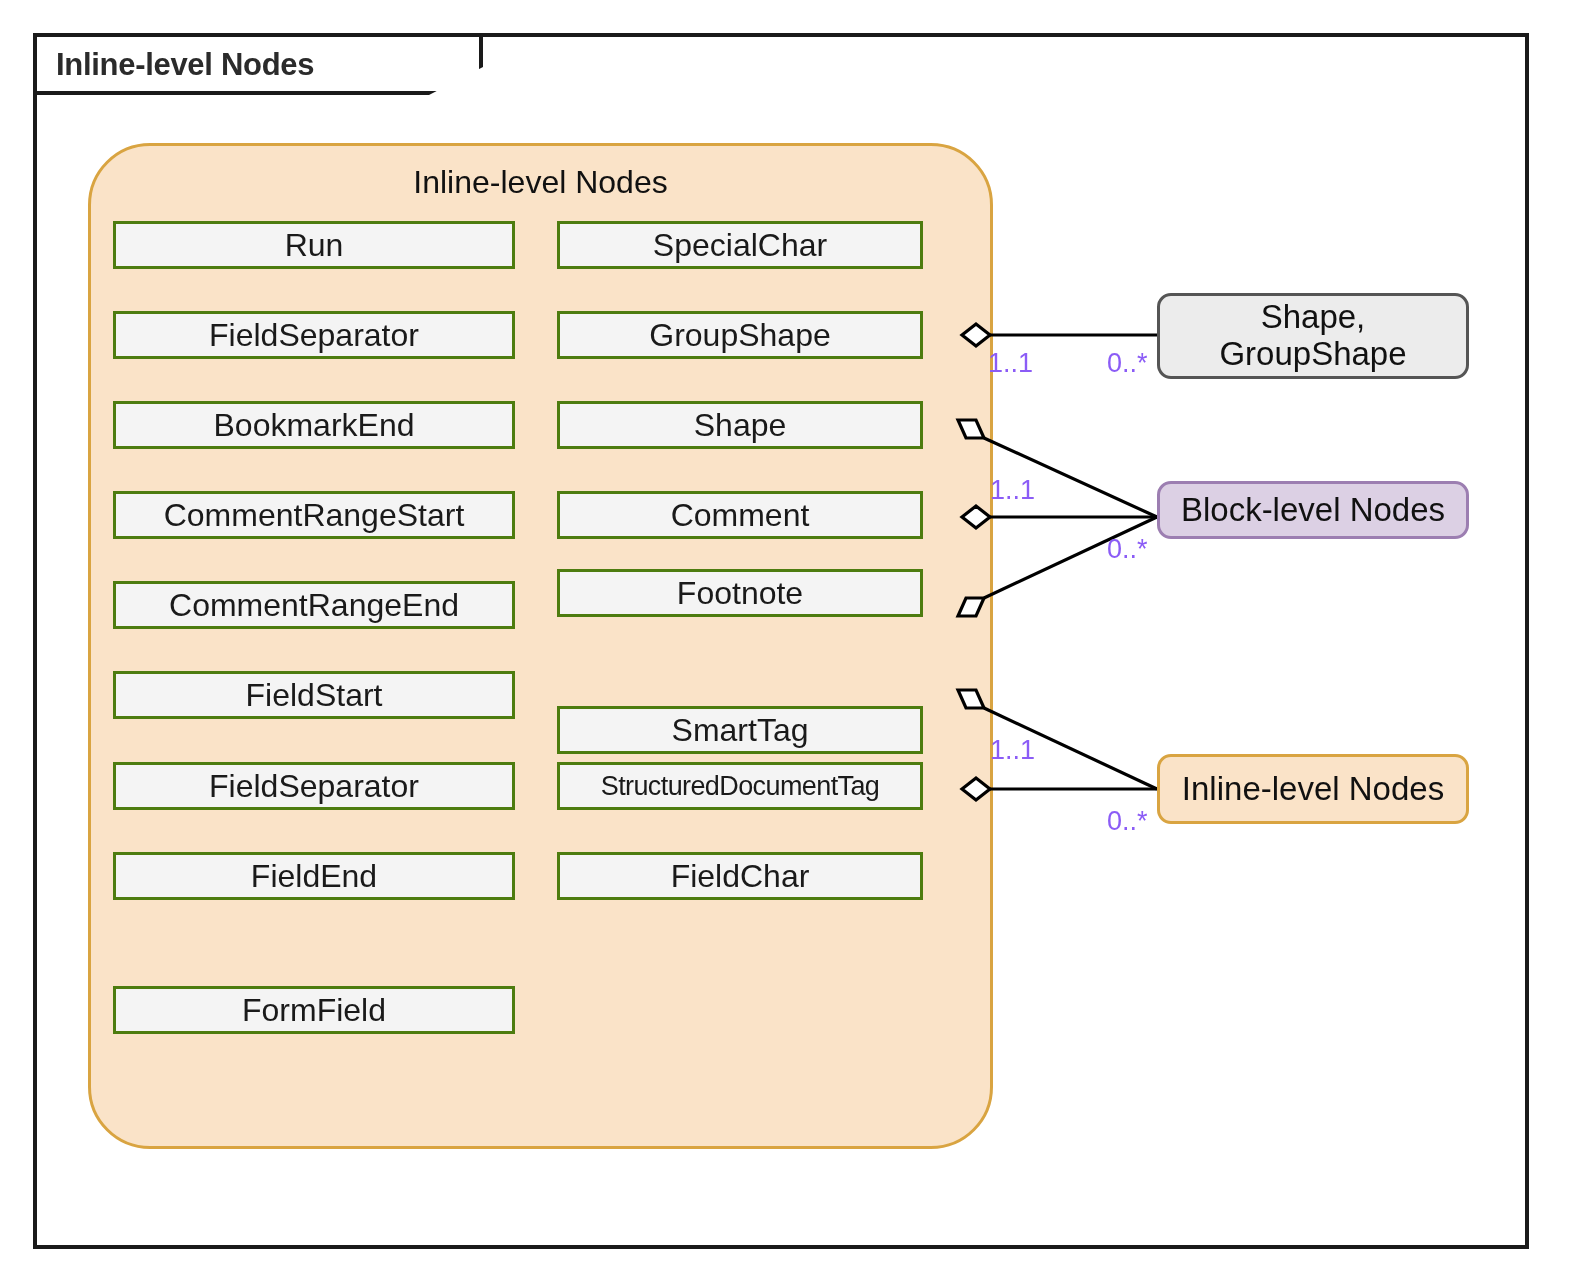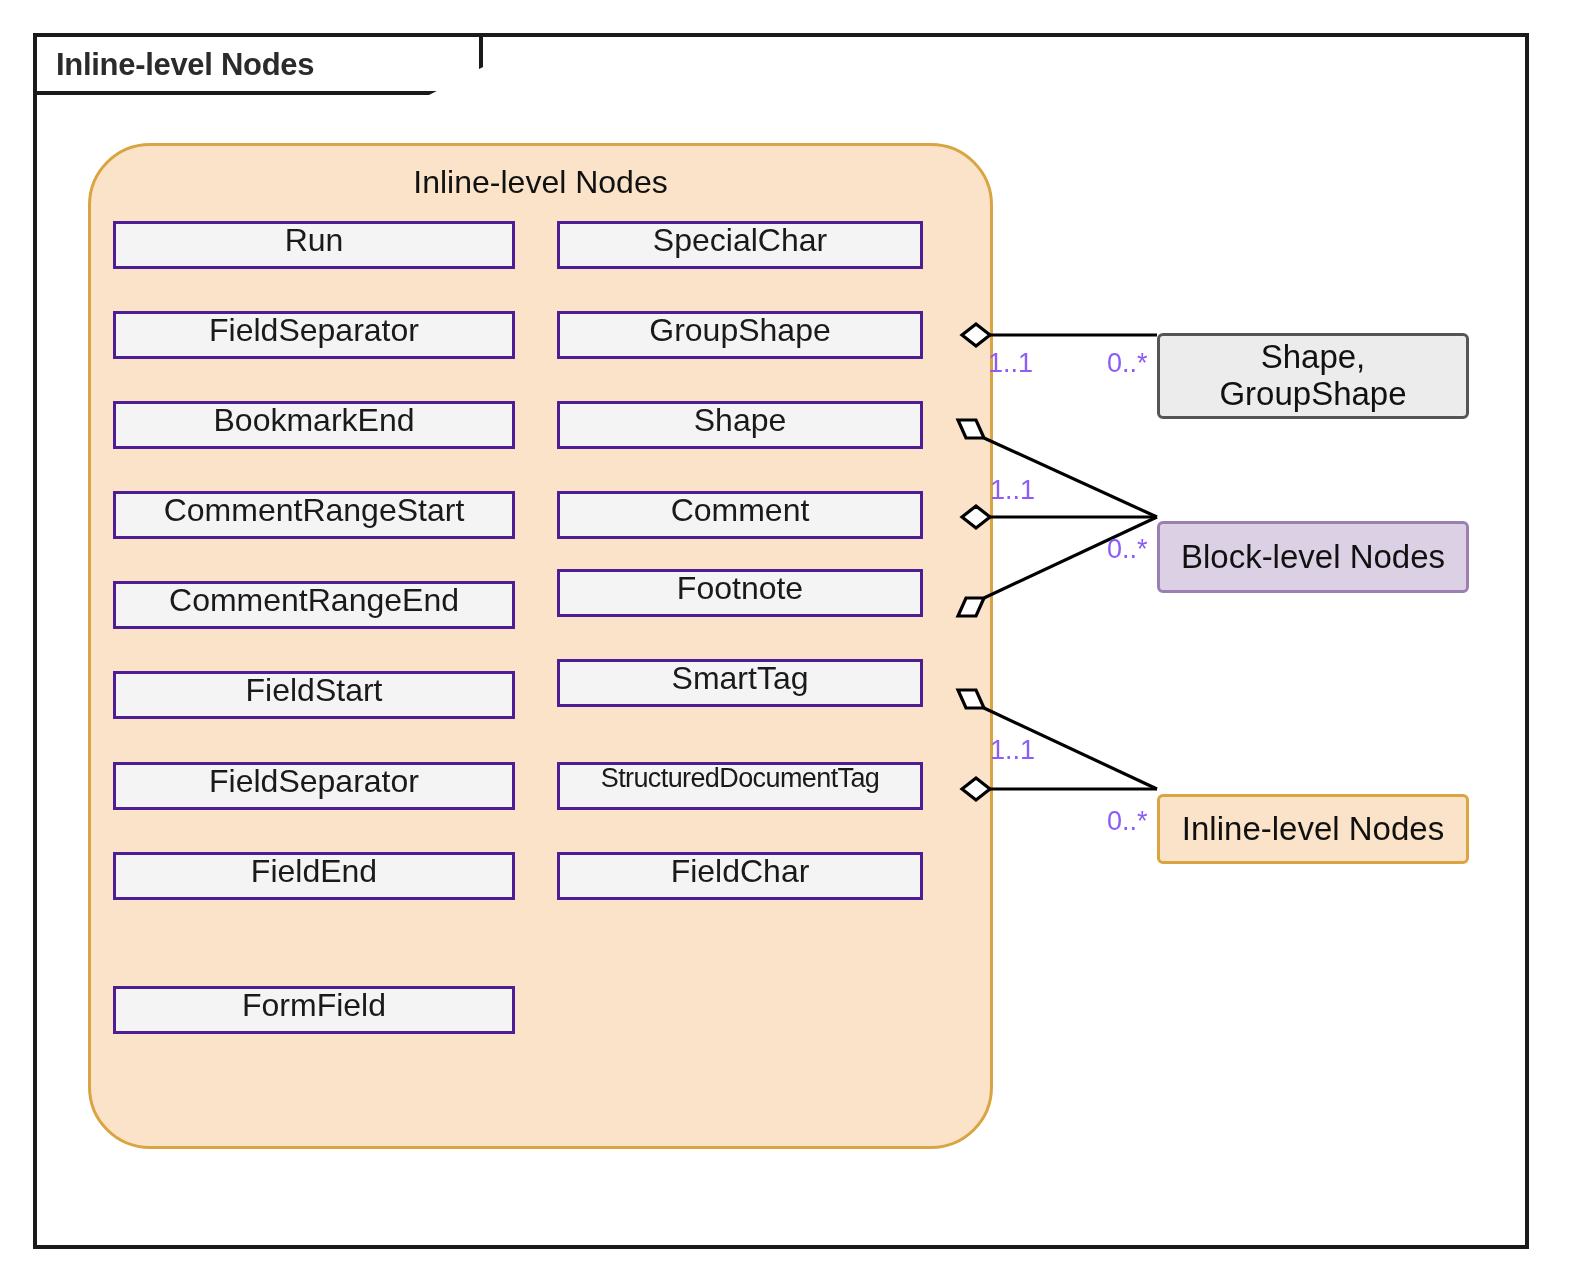--- a/index.html
+++ b/index.html
@@ -71,56 +71,55 @@
     text-align: center;
     font-size: 32px;
     color: #111111;
   }
 
   
   .node-box {
     position: absolute;
     height: 48px;
     background: #F4F4F4;
-    border: 3px solid #4c1d95;
+    border: 3px solid #4d7c0f;
     box-sizing: border-box;
     display: flex;
-    align-items: flex-start;
+    align-items: center;
     justify-content: center;
   }
   .node-box span {
     font-size: 32px;
     color: #1a1a1a;
     white-space: nowrap;
     line-height: 1;
   }
   .col-left  { left: 113px; width: 402px; }
   .col-right { left: 557px; width: 366px; }
   .node-box.tight span { font-size: 27px; letter-spacing: -0.6px; }
 
   
   .ext-box {
     position: absolute;
     box-sizing: border-box;
-    border-radius: 6px;
+    border-radius: 14px;
     display: flex;
     align-items: center;
     justify-content: center;
     text-align: center;
     line-height: 1.12;
-    margin-top: 40px;
   }
   .ext-box span { font-size: 33px; color: #111111; }
 
   #ext-shape-groupshape {
     left: 1157px; top: 293px; width: 312px; height: 86px;
     background: #ECECEC; border: 3px solid #555555;
   }
   #ext-block-level {
-    left: 1157px; top: 481px; width: 312px; height: 72px;
+    left: 1157px; top: 481px; width: 312px; height: 58px;
     background: #DCD0E4; border: 3px solid #9C7EB1;
   }
   #ext-inline-level {
     left: 1157px; top: 754px; width: 312px; height: 70px;
     background: #FAE3C8; border: 3px solid #D9A441;
   }
 
   
   #connectors {
     position: absolute;
@@ -183,21 +182,21 @@
   </div>
 <div class="node-box col-right" style="top:401px">
   <span>Shape</span>
   </div>
 <div class="node-box col-right" style="top:491px">
   <span>Comment</span>
   </div>
 <div class="node-box col-right" style="top:569px">
   <span>Footnote</span>
   </div>
-<div class="node-box col-right" style="top:659px">
+<div class="node-box col-right" style="top:706px">
   <span>SmartTag</span>
   </div>
 <div class="node-box col-right tight" style="top:762px">
   <span>StructuredDocumentTag</span>
   </div>
 <div class="node-box col-right" style="top:852px">
   <span>FieldChar</span>
   </div>
 
 <svg id="connectors" viewBox="0 0 1570 1288" xmlns="http://www.w3.org/2000/svg">

